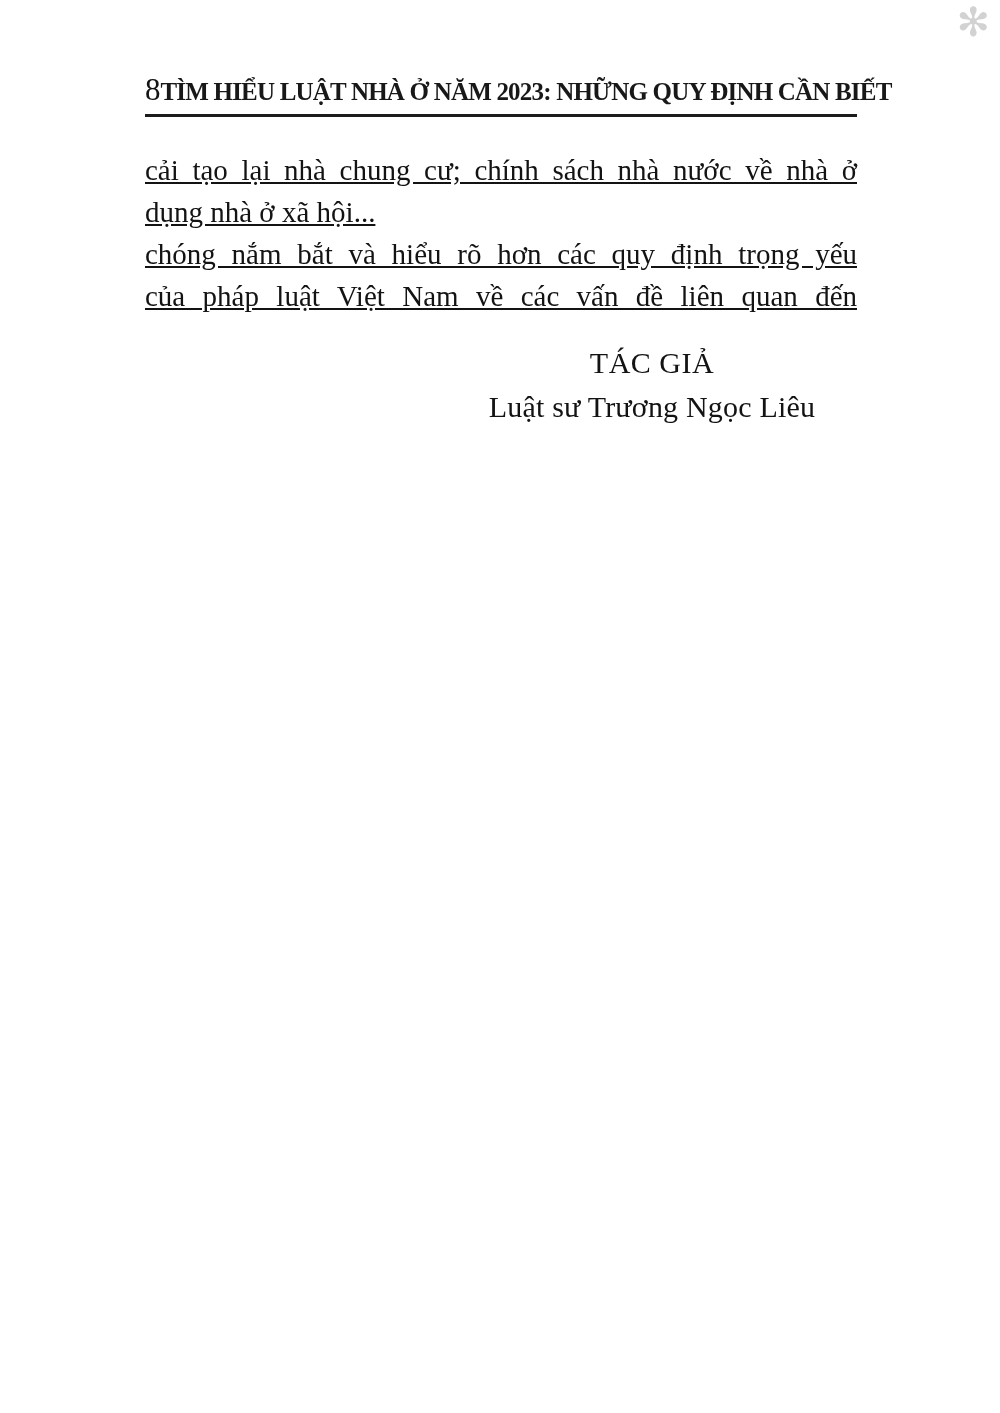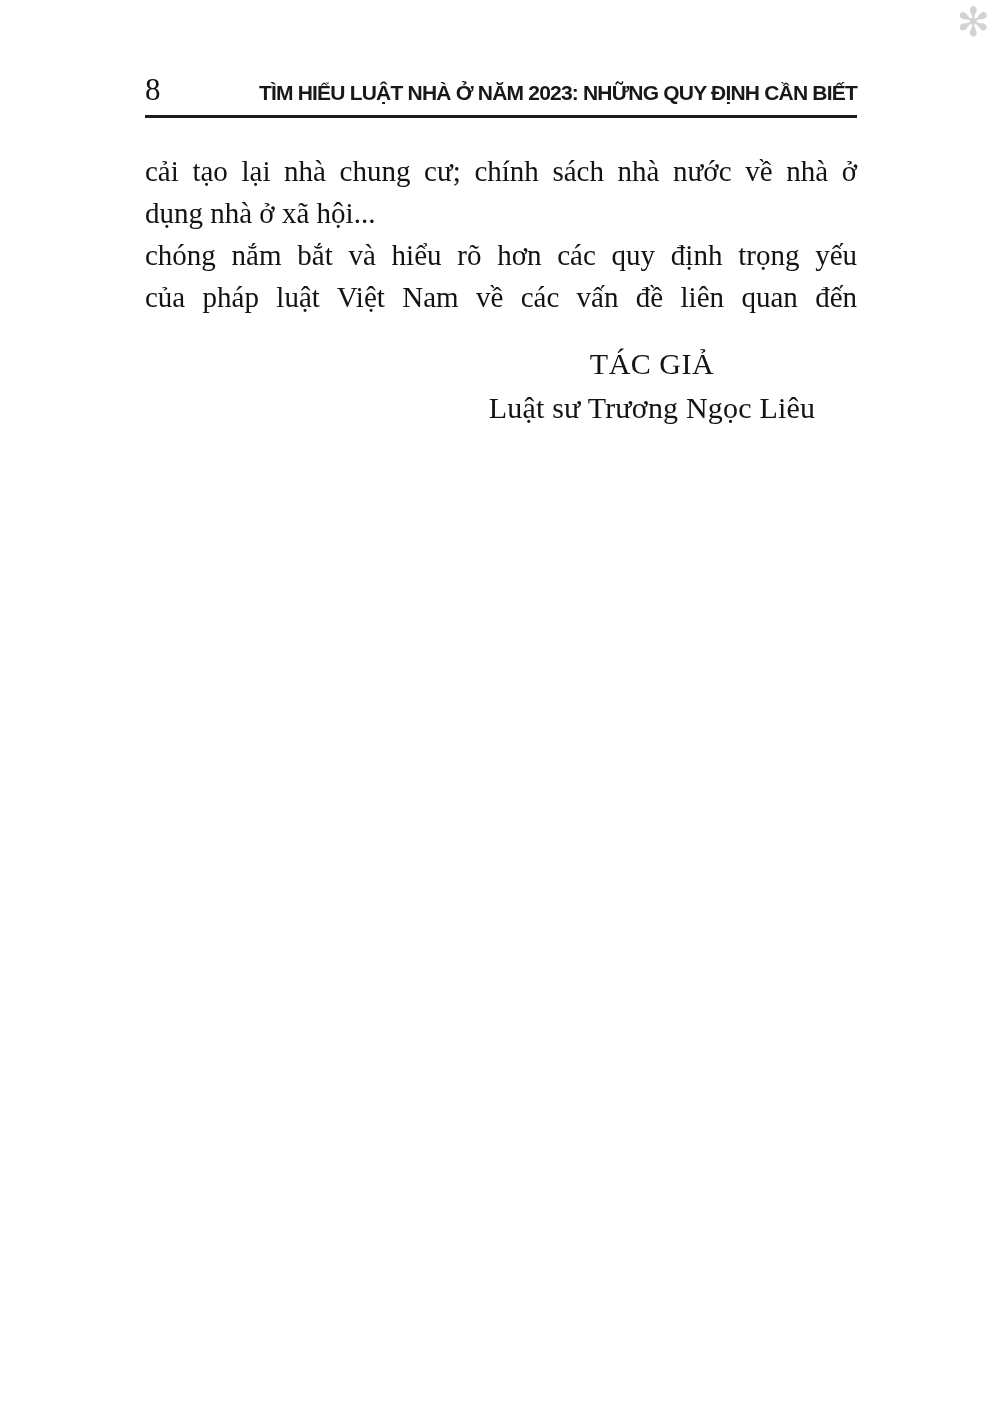--- a/index.html
+++ b/index.html
@@ -46,43 +46,43 @@
   }
 
   .page-number {
     font-family: "Liberation Serif", "DejaVu Serif", serif;
     font-size: 31px;
     line-height: 32px;
     font-weight: 400;
   }
 
   .header-title {
-    font-family: Liberation Sans, sans-serif;
+    font-family: Liberation Serif, serif;
     font-weight: 700;
-    font-size: 21px;
+    font-size: 25px;
     line-height: 32px;
     letter-spacing: -0.8px;
     color: #181818;
   }
 
   .header-rule {
     margin-top: 6px;
     border-top: 3px solid #1c1c1c;
     width: 100%;
   }
 
   
   .body-text {
     margin-top: 32px;
     font-size: 29px;
     line-height: 42px;
     color: #131313;
   }
 
-  .paragraph { margin: 0; }
+  .paragraph { margin: 0; text-decoration: underline; }
 
   .tline {
     display: block;
     text-align: justify;
     text-align-last: justify;
   }
 
   .tline.tline-end {
     text-align-last: left;
   }

